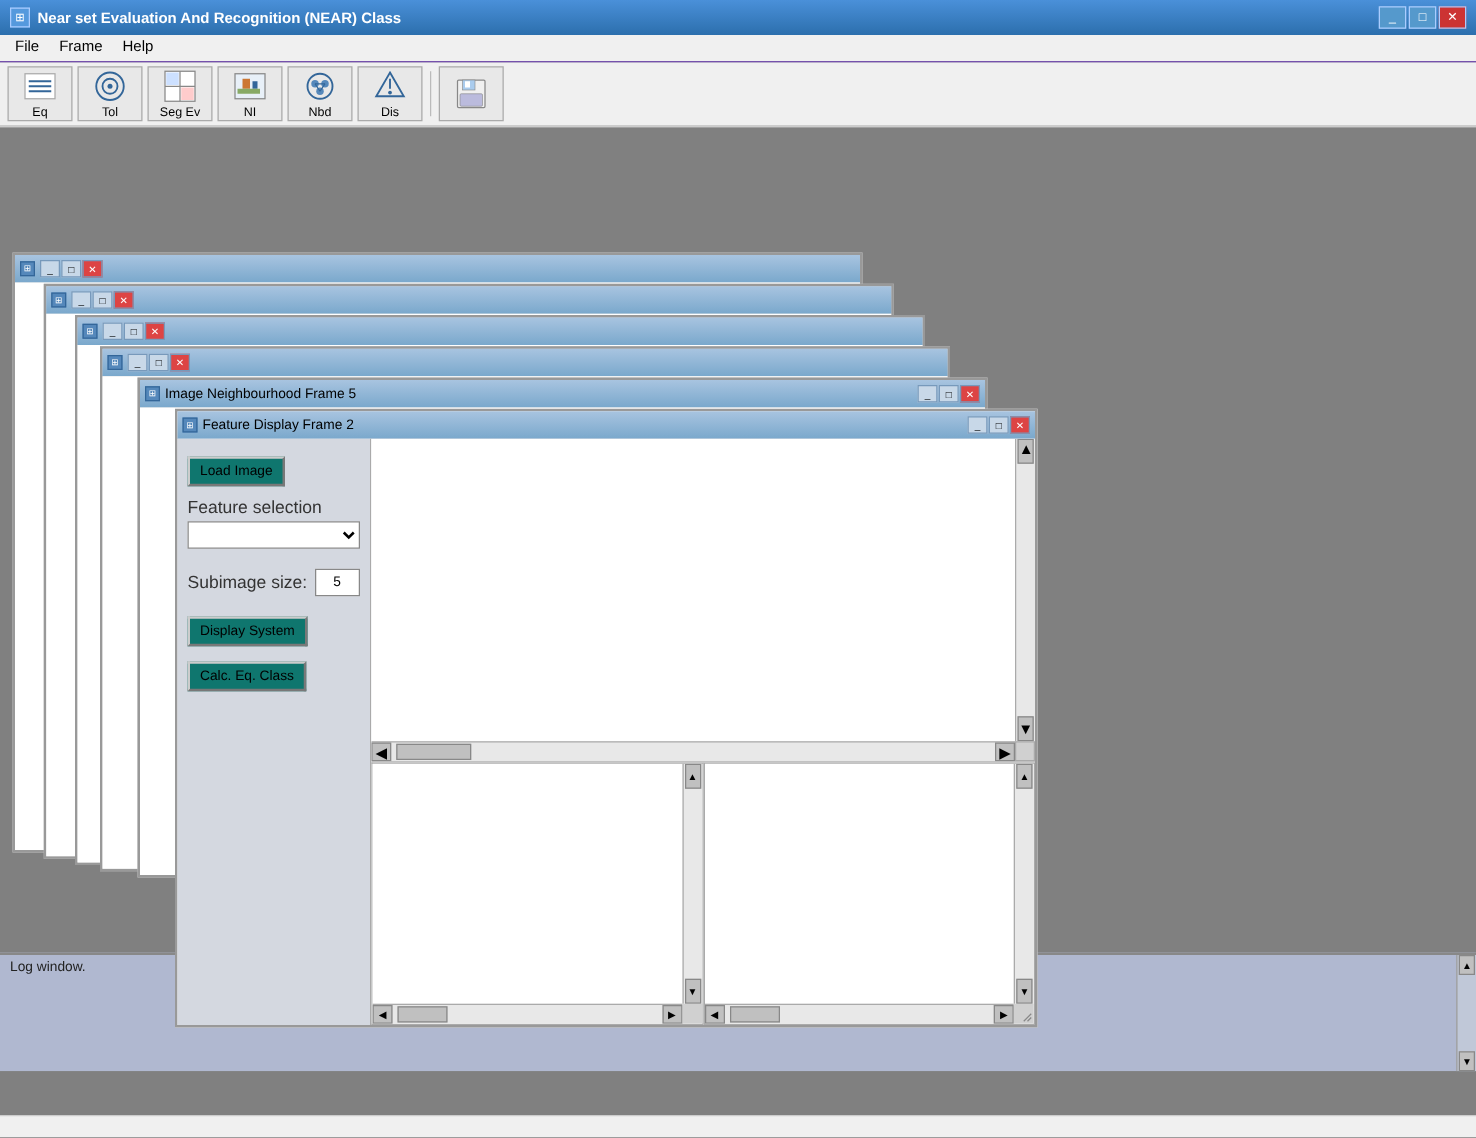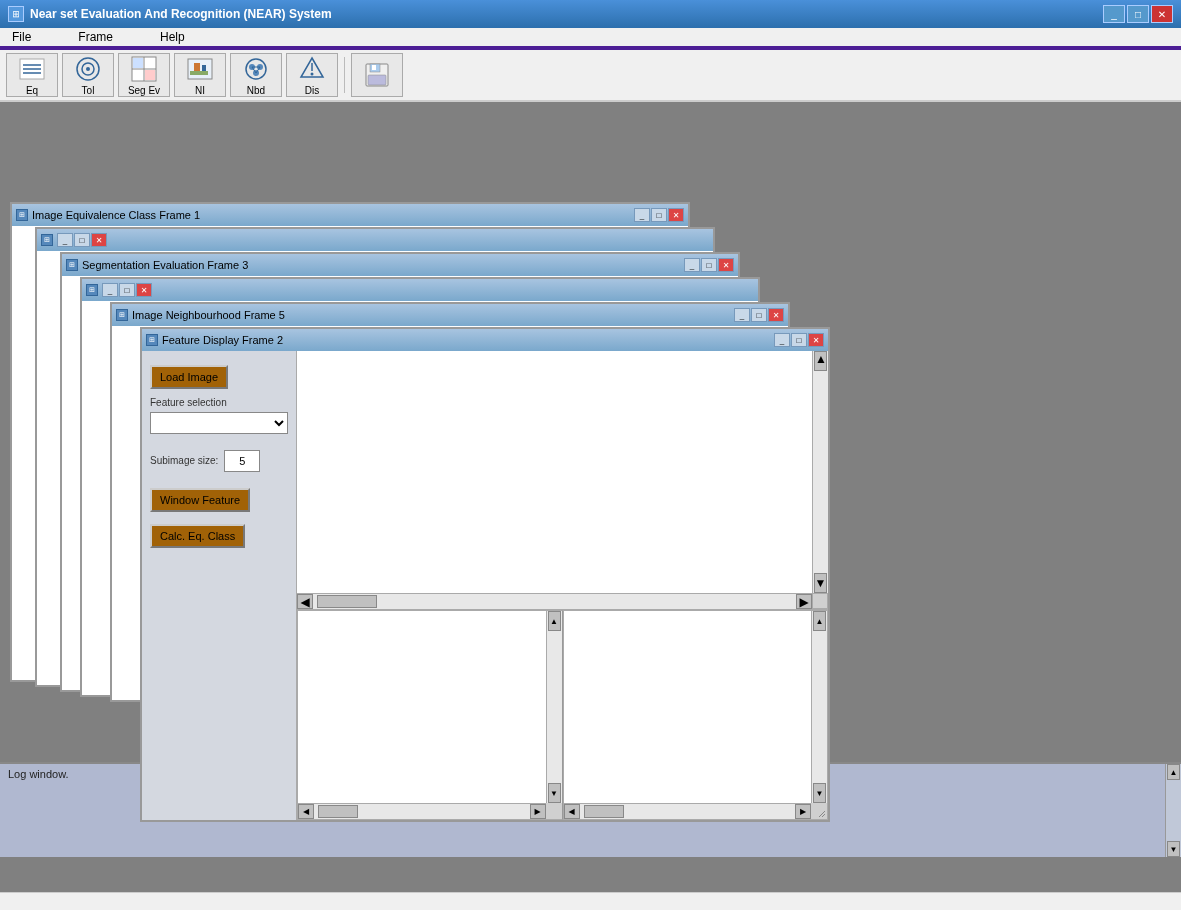--- a/index.html
+++ b/index.html
@@ -41,24 +41,23 @@
       cursor: pointer;
       display: flex; align-items: center; justify-content: center;
     }
     .title-bar-btn.close { background: #cc3333; }
 
     
     .menu-bar {
       background: #f0f0f0;
       height: 22px;
       display: flex;
-      align-items: flex-end;
+      align-items: flex-start;
       padding: 0 4px;
-      border-bottom: 4px solid #4c1d95;
-      gap: 31px;
+      border-bottom: 1px solid #4c1d95;
     }
     .menu-item {
       padding: 2px 8px;
       cursor: pointer;
       font-size: 12px;
       color: #000;
     }
 
     
     .toolbar {
@@ -150,29 +149,29 @@
       min-width: 155px;
       background: #d4d8e0;
       padding: 10px 8px;
       display: flex;
       flex-direction: column;
       gap: 8px;
       border-right: 1px solid #aaa;
     }
 
     .btn {
-      background: #a16207;
+      background: #0f766e;
       border: 2px outset #ccc;
       padding: 4px 8px;
       font-size: 11px;
       cursor: pointer;
       text-align: center;
     }
 
-    .label-text { font-size: 10px; color: #333; margin-bottom: 2px; }
+    .label-text { font-size: 14px; color: #333; margin-bottom: 2px; }
 
     .select-control {
       width: 100%;
       height: 22px;
       background: white;
       border: 1px solid #888;
       font-size: 11px;
       padding: 0 2px;
     }
 
@@ -255,21 +254,21 @@
       width: 100%;
       height: calc(100% - 22px);
       background: white;
     }
   </style>
 </head>
 <body>
 
 <div class="title-bar">
   <div class="title-bar-icon">⊞</div>
-  <div class="title-bar-title">Near set Evaluation And Recognition (NEAR) System</div>
+  <div class="title-bar-title">Near set Evaluation And Recognition (NEAR) Class</div>
   <div class="title-bar-controls">
     <div class="title-bar-btn">_</div>
     <div class="title-bar-btn">□</div>
     <div class="title-bar-btn close">✕</div>
   </div>
 </div>
 
 <div class="menu-bar">
   <div class="menu-item">File</div>
   <div class="menu-item">Frame</div>
@@ -356,21 +355,20 @@
       </svg>
     </div>
   </div>
 </div>
 
 <div class="main-area" style="position:relative; height: 755px;">
 
   <div class="frame-window frame1">
     <div class="frame-title">
       <div class="frame-title-icon">⊞</div>
-      <div class="frame-title-text">Image Equivalence Class Frame 1</div>
       <div class="frame-controls">
         <div class="frame-ctrl-btn">_</div>
         <div class="frame-ctrl-btn">□</div>
         <div class="frame-ctrl-btn close-btn">✕</div>
       </div>
     </div>
     <div class="frame-body-empty"></div>
   </div>
 
   <div class="frame-window frame2">
@@ -381,21 +379,20 @@
         <div class="frame-ctrl-btn">□</div>
         <div class="frame-ctrl-btn close-btn">✕</div>
       </div>
     </div>
     <div class="frame-body-empty"></div>
   </div>
 
   <div class="frame-window frame3">
     <div class="frame-title">
       <div class="frame-title-icon">⊞</div>
-      <div class="frame-title-text">Segmentation Evaluation Frame 3</div>
       <div class="frame-controls">
         <div class="frame-ctrl-btn">_</div>
         <div class="frame-ctrl-btn">□</div>
         <div class="frame-ctrl-btn close-btn">✕</div>
       </div>
     </div>
     <div class="frame-body-empty"></div>
   </div>
 
   <div class="frame-window frame4">
@@ -451,21 +448,21 @@
         </div>
 
         <div style="margin-top: 8px;">
           <div class="subimage-row">
             <span class="label-text">Subimage size:</span>
             <input class="subimage-input" type="text" value="5" style="">
           </div>
         </div>
 
         <div style="margin-top: 8px;">
-          <button class="btn">Window Feature</button>
+          <button class="btn">Display System</button>
         </div>
 
         <div style="margin-top: 4px;">
           <button class="btn">Calc. Eq. Class</button>
         </div>
       </div>
 
       <div class="right-panel">
 
         <div class="image-top-panel" style="flex: 1; position: relative; min-height: 240px;">

